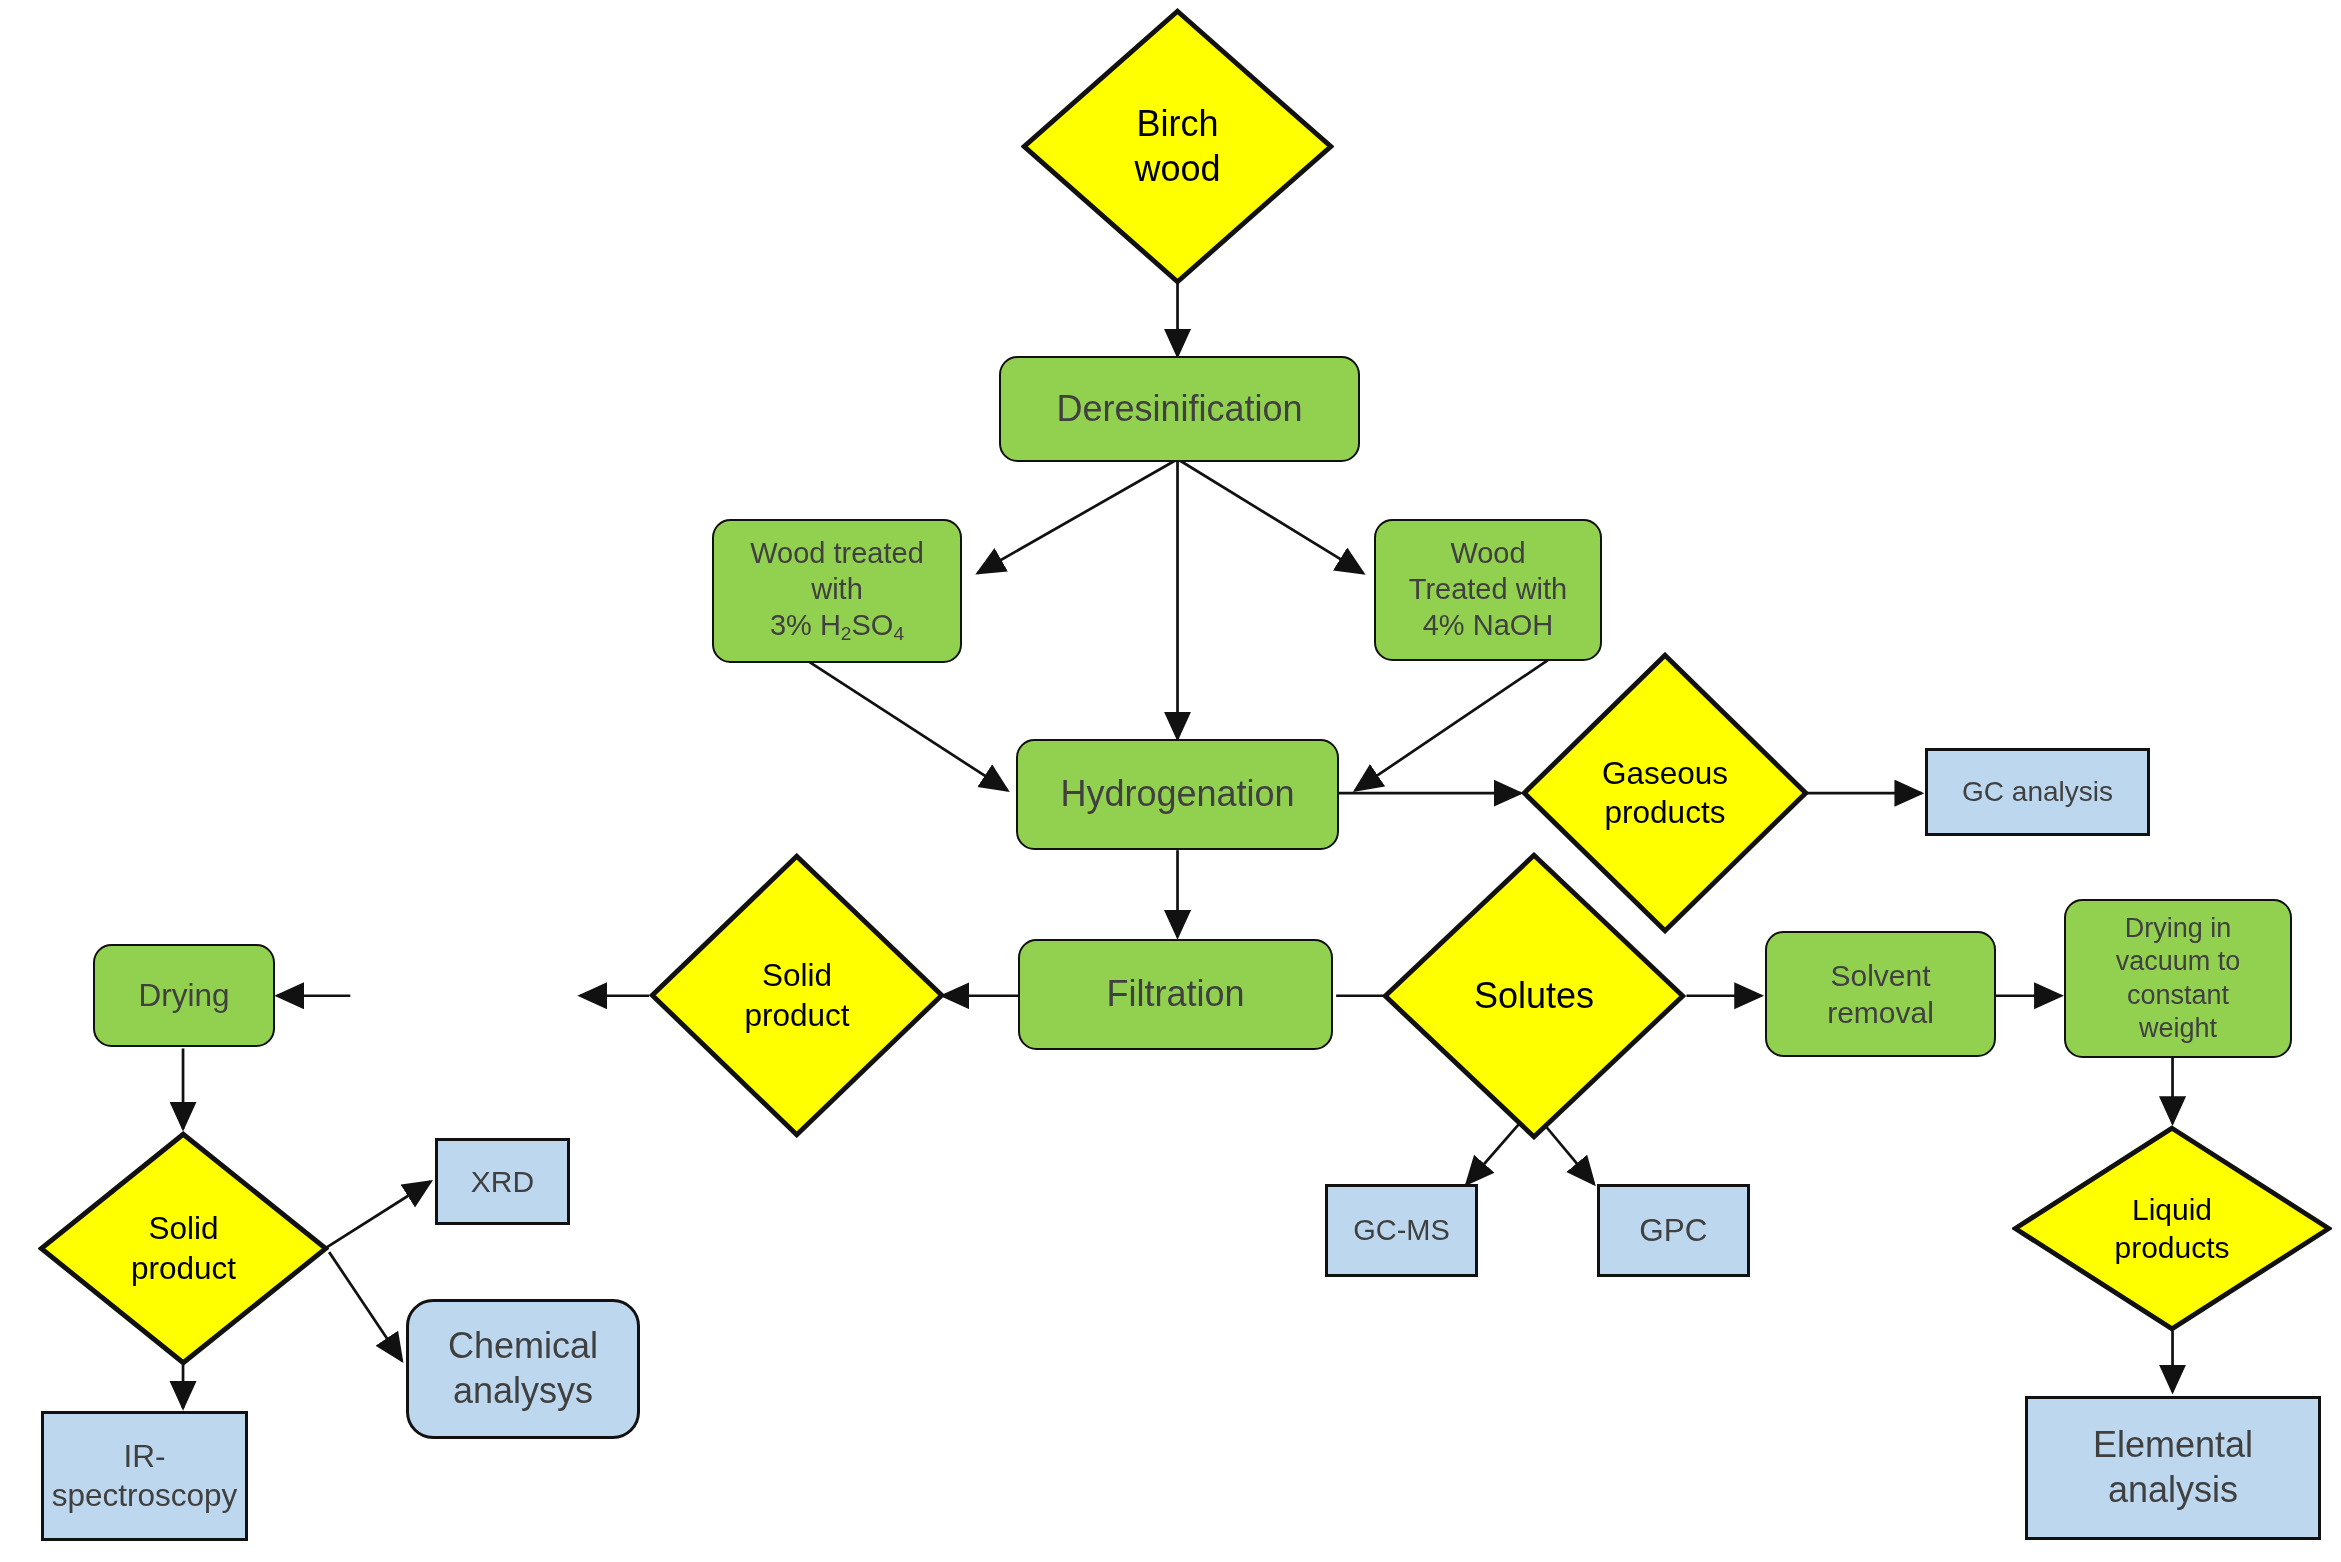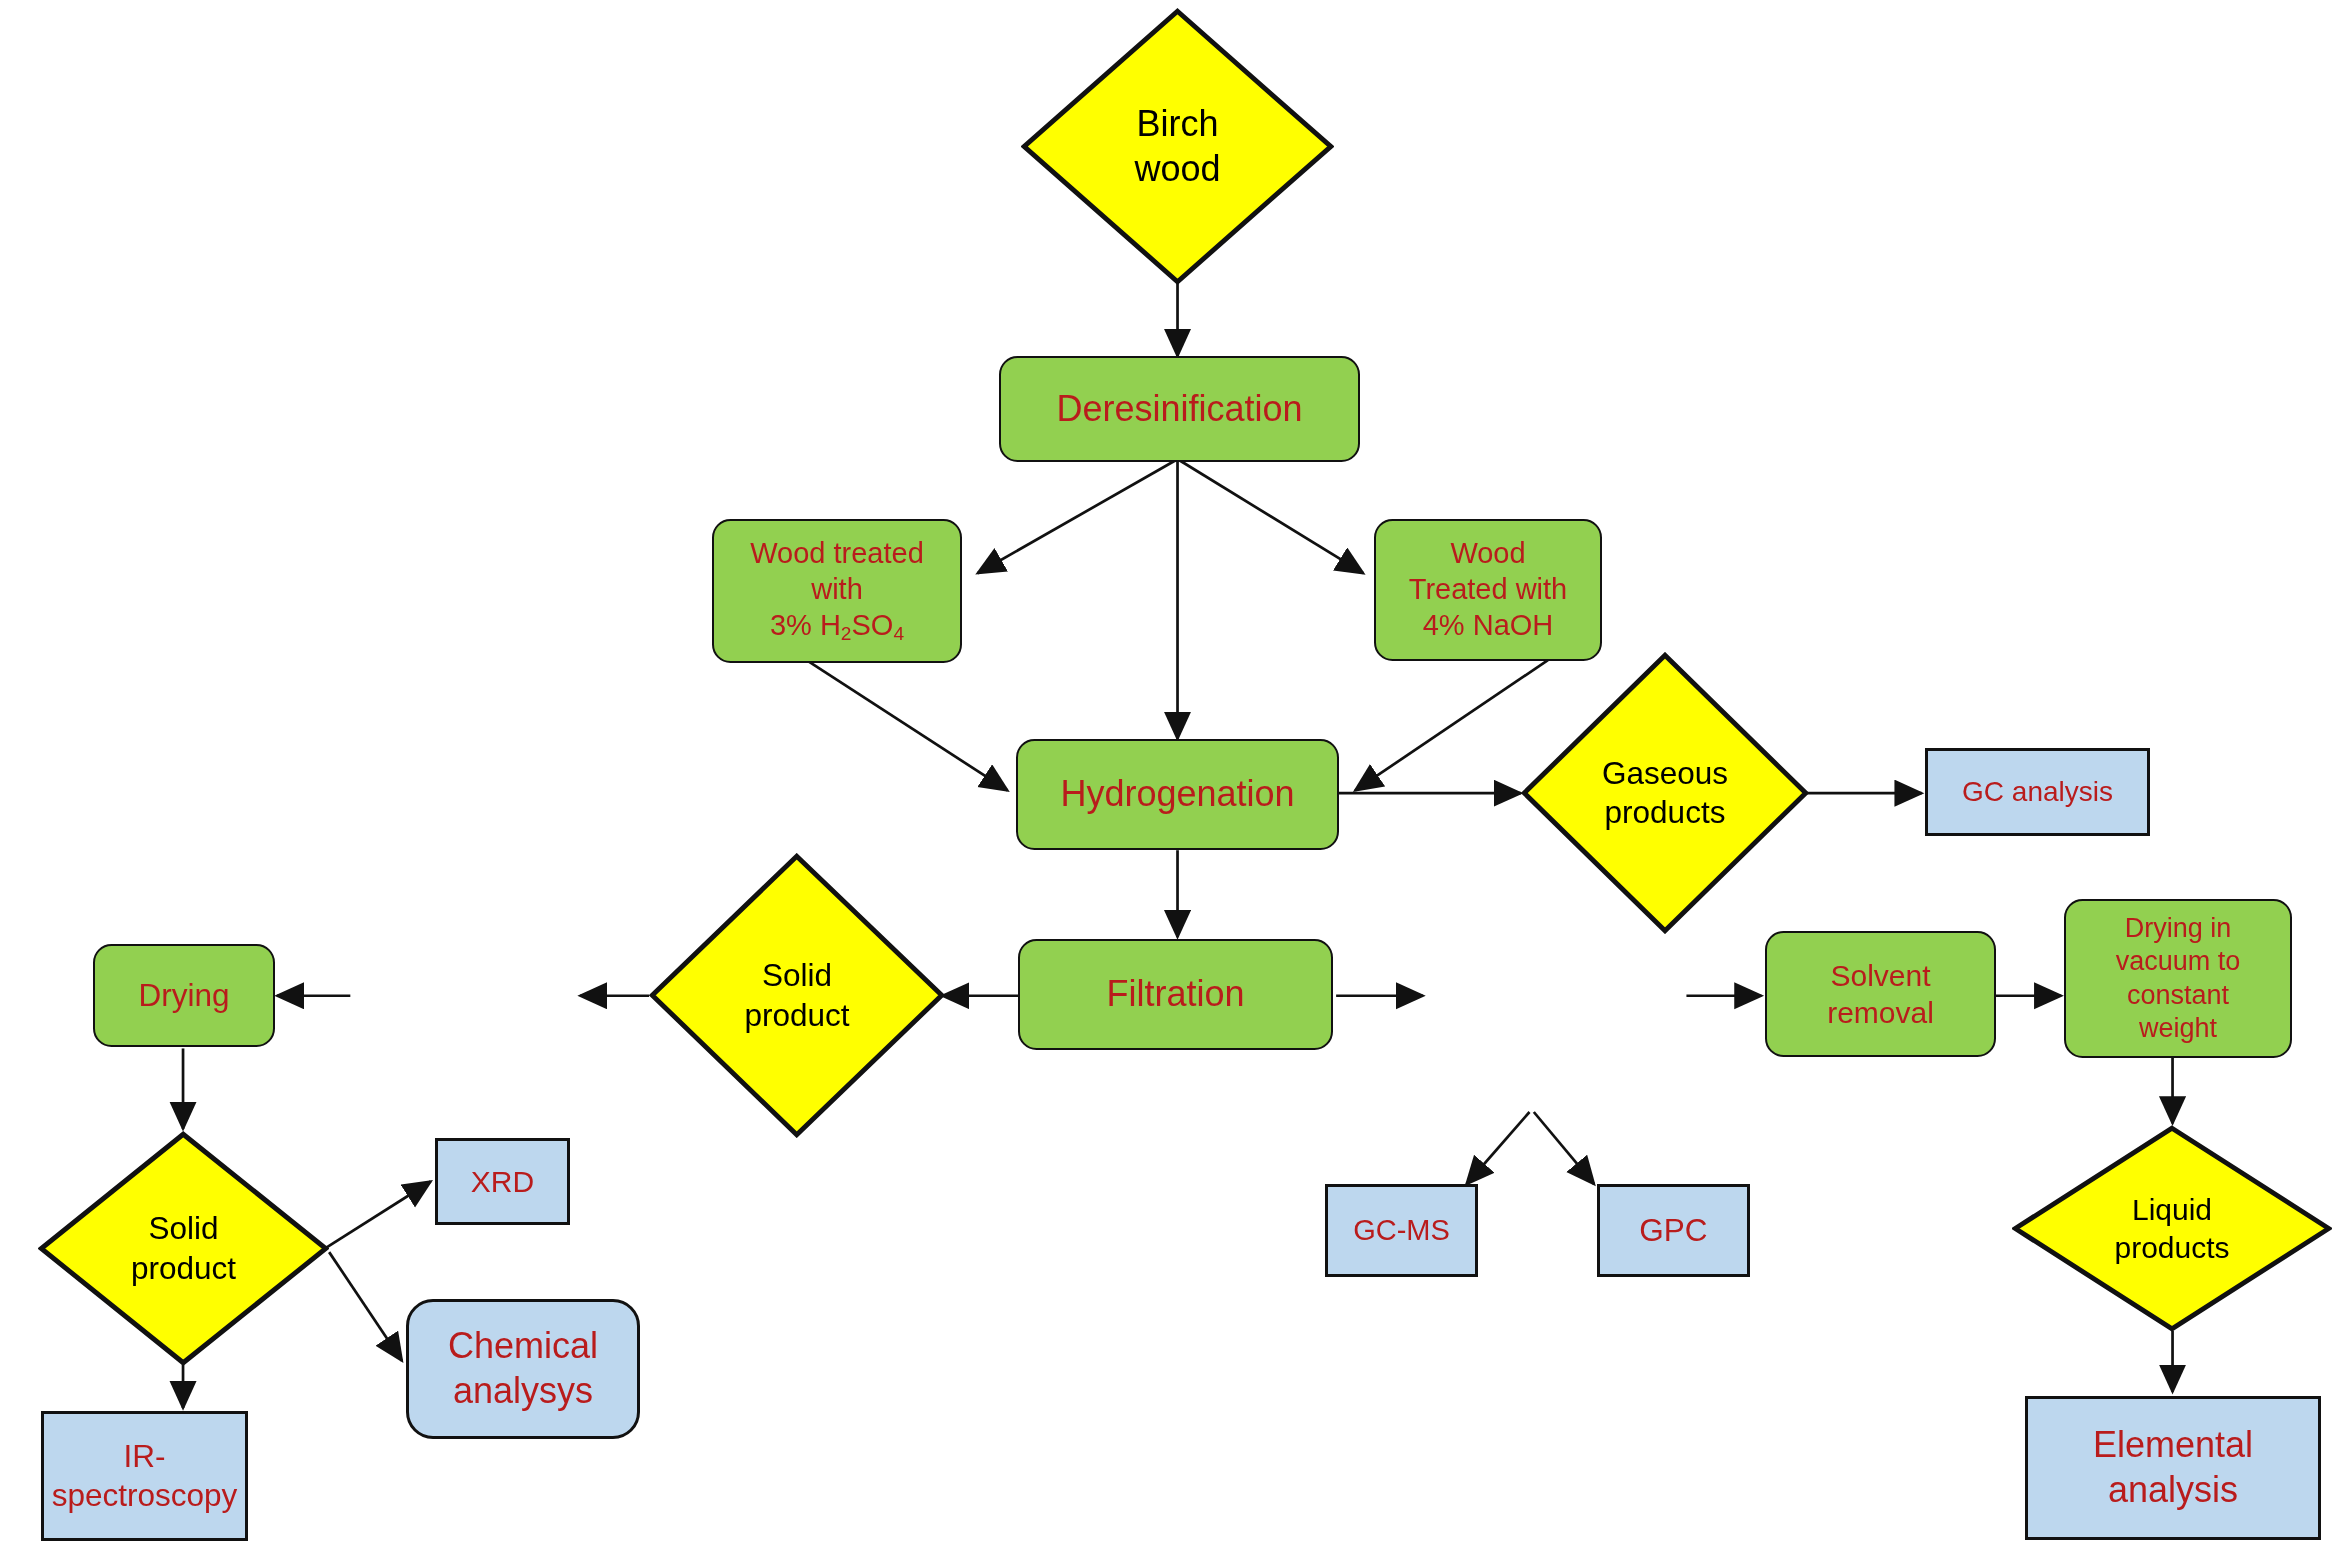--- a/index.html
+++ b/index.html
@@ -25,21 +25,21 @@
     height: 1563px;
     pointer-events: none;
   }
   .node {
     position: absolute;
     box-sizing: border-box;
     display: flex;
     align-items: center;
     justify-content: center;
     text-align: center;
-    color: #b91c1c;
+    color: #404040;
     line-height: 1.24;
     white-space: pre-line;
   }
   .proc {
     background: #92D050;
     border: 2.7px solid #111111;
     border-radius: 18.5px;
   }
   .term {
     background: #BDD7EE;
@@ -202,20 +202,26 @@
   <div class="node term" style="left:406px; top:1299px; width:234px; height:140px; font-size:36px;border-radius:27px;">
     <span>Chemical
 analysys</span>
   </div>
 
   <div class="node term" style="left:41px; top:1411px; width:207px; height:130px; font-size:31.5px;">
     <span>IR-
 spectroscopy</span>
   </div>
 
+  <div class="dec-wrap" style="left:1382px; top:852px; width:304px; height:288px; font-size:36px;">
+    <svg class="dec-shape" viewBox="0 0 560 530" preserveAspectRatio="none">
+      <polygon points="280,6 554,265 280,524 6,265" fill="#FFFF00" stroke="#111111" stroke-width="9"></polygon>
+    </svg>
+    <div class="dec-label">Solutes</div>
+  </div>
 
   <div class="node term" style="left:1325px; top:1184px; width:153px; height:93px; font-size:29px;">
     <span>GC-MS</span>
   </div>
 
   <div class="node term" style="left:1597px; top:1184px; width:153px; height:93px; font-size:31.5px;">
     <span>GPC</span>
   </div>
 
   <div class="node proc" style="left:1765px; top:931px; width:231px; height:126px; font-size:30px;text-align:center;">

